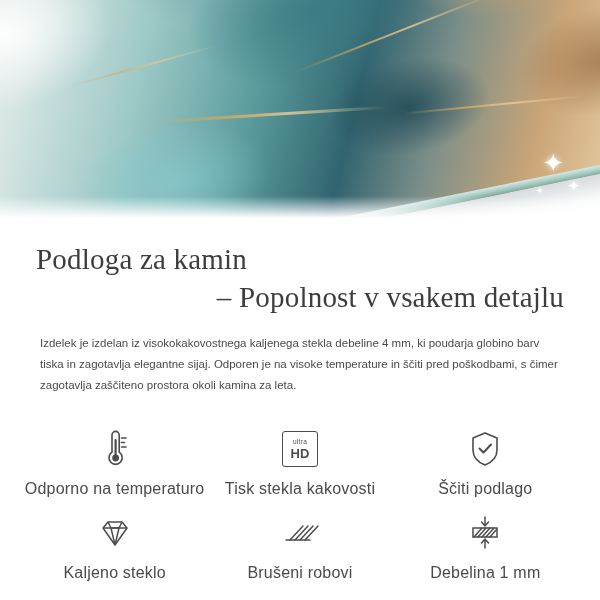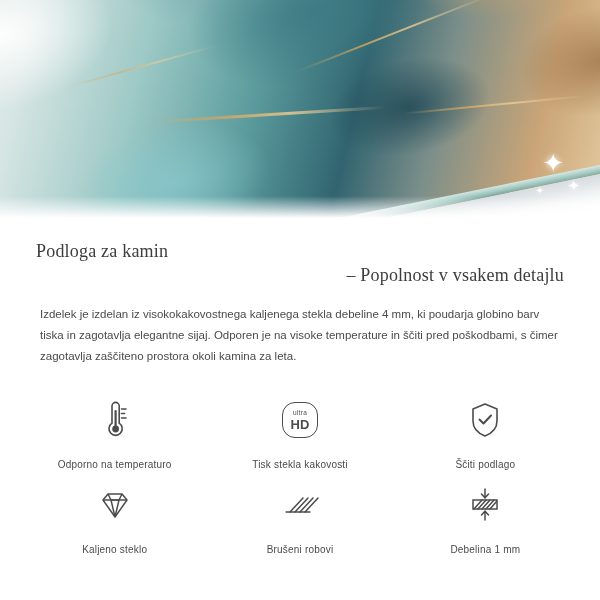--- a/index.html
+++ b/index.html
@@ -105,21 +105,21 @@
     background: linear-gradient(180deg, rgba(255,255,255,0) 0%, #ffffff 85%);
   }
 
   
   .content {
     padding: 18px 36px 0 36px;
   }
 
   .title {
     font-family: "Liberation Serif", serif;
-    font-size: 18px;
+    font-size: 29px;
     line-height: 1.32;
     color: #3d3d3d;
     font-weight: 400;
     margin: 0 0 16px 0;
     letter-spacing: 0.2px;
   }
   .title .line2 { display: block; text-align: right; }
 
   .desc {
     font-size: 11.5px;
@@ -147,32 +147,32 @@
 
   .feature-icon {
     height: 46px;
     display: flex;
     align-items: center;
     justify-content: center;
     color: #4c4c4c;
   }
 
   .feature-label {
-    margin-top: 16px;
-    font-size: 10px;
+    margin-top: 8px;
+    font-size: 16px;
     color: #4a4a4a;
     text-align: center;
     letter-spacing: 0.2px;
   }
 
   .hd-box {
     width: 34px;
     height: 34px;
     border: 1.6px solid #4c4c4c;
-    border-radius: 13px;
+    border-radius: 3px;
     display: flex;
     flex-direction: column;
     align-items: center;
     justify-content: center;
     line-height: 1;
   }
   .hd-box .hd-top {
     font-size: 6.5px;
     letter-spacing: 0.3px;
     color: #4c4c4c;

